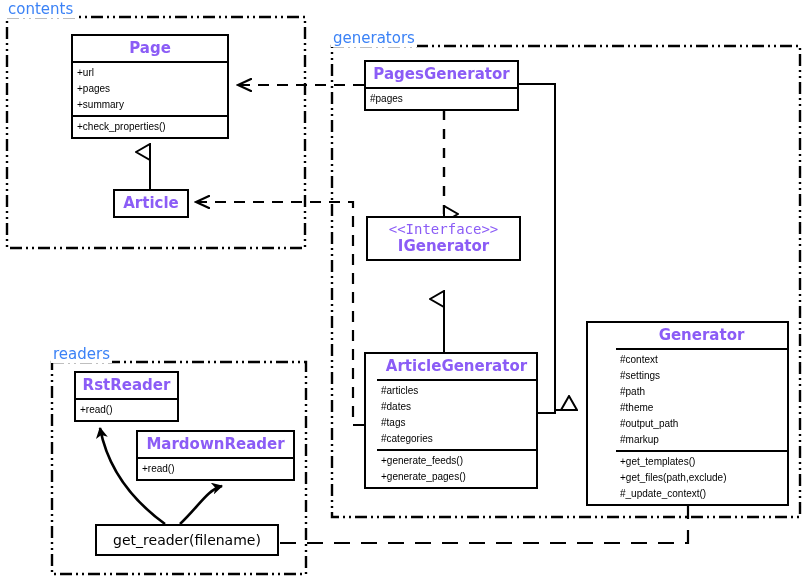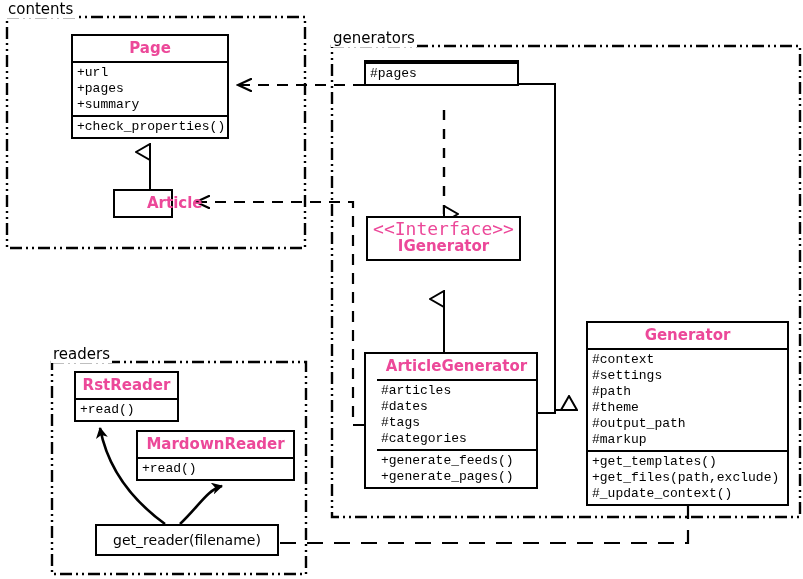--- a/index.html
+++ b/index.html
@@ -22,60 +22,60 @@
     position: absolute;
     left: 0;
     top: 0;
     width: 803px;
     height: 579px;
   }
   .pkg-label {
     position: absolute;
     font-family: "DejaVu Sans", sans-serif;
     font-size: 15px;
-    color: #000000;
+    color: #3b82f6;
     background: #ffffff;
     white-space: nowrap;
     padding: 0 2px;
     line-height: 17px;
   }
 
   
   .uml-class {
     position: absolute;
     box-sizing: border-box;
     border: 2px solid #000;
     background: #ffffff;
     z-index: 5;
   }
   .uml-name {
     box-sizing: border-box;
     text-align: center;
     font-family: "DejaVu Sans", sans-serif;
     font-weight: bold;
     font-size: 15px;
-    color: #ec4899;
+    color: #8b5cf6;
     padding: 3px 4px 4px 4px;
     white-space: nowrap;
     line-height: 18px;
     border-radius: 12px;
   }
   .uml-stereotype {
     display: block;
     font-weight: normal;
     font-family: "DejaVu Sans Mono", monospace;
-    font-size: 18px;
+    font-size: 14px;
     line-height: 16px;
   }
   .uml-compartment {
     box-sizing: border-box;
     border-top: 2px solid #000;
     padding: 2px 2px 2px 4px;
-    font-family: Liberation Mono, monospace;
-    font-size: 13px;
+    font-family: Liberation Sans, sans-serif;
+    font-size: 10px;
     line-height: 16px;
     color: #000;
     white-space: nowrap;
   }
   .uml-compartment div {
     white-space: nowrap;
   }
   .uml-func {
     box-sizing: border-box;
     text-align: center;
@@ -168,25 +168,26 @@
     <div class="uml-compartment">
       <div>+url</div>
       <div>+pages</div>
       <div>+summary</div>
     </div>
     <div class="uml-compartment">
       <div>+check_properties()</div>
     </div>
   </div>
 
-  <div class="uml-class" style="left:113px; top:189px; width:60px;padding-left:28px;">
+  <div class="uml-class" style="left:113px; top:189px; width:76px;">
     <div class="uml-name">Article</div>
   </div>
 
   <div class="uml-class" style="left:364px; top:60px; width:155px;">
+    <div class="uml-name">PagesGenerator</div>
     <div class="uml-compartment">
       <div>#pages</div>
     </div>
   </div>
 
   <div class="uml-class" style="left:366px; top:216px; width:155px;">
     <div class="uml-name">
       <span class="uml-stereotype">&lt;&lt;Interface&gt;&gt;</span>
       <span>IGenerator</span>
     </div>
@@ -199,21 +200,21 @@
       <div>#dates</div>
       <div>#tags</div>
       <div>#categories</div>
     </div>
     <div class="uml-compartment">
       <div>+generate_feeds()</div>
       <div>+generate_pages()</div>
     </div>
   </div>
 
-  <div class="uml-class" style="left:586px; top:321px; width:203px;">
+  <div class="uml-class" style="left:586px; top:321px; width:203px;padding-left:28px;">
     <div class="uml-name">Generator</div>
     <div class="uml-compartment">
       <div>#context</div>
       <div>#settings</div>
       <div>#path</div>
       <div>#theme</div>
       <div>#output_path</div>
       <div>#markup</div>
     </div>
     <div class="uml-compartment">

